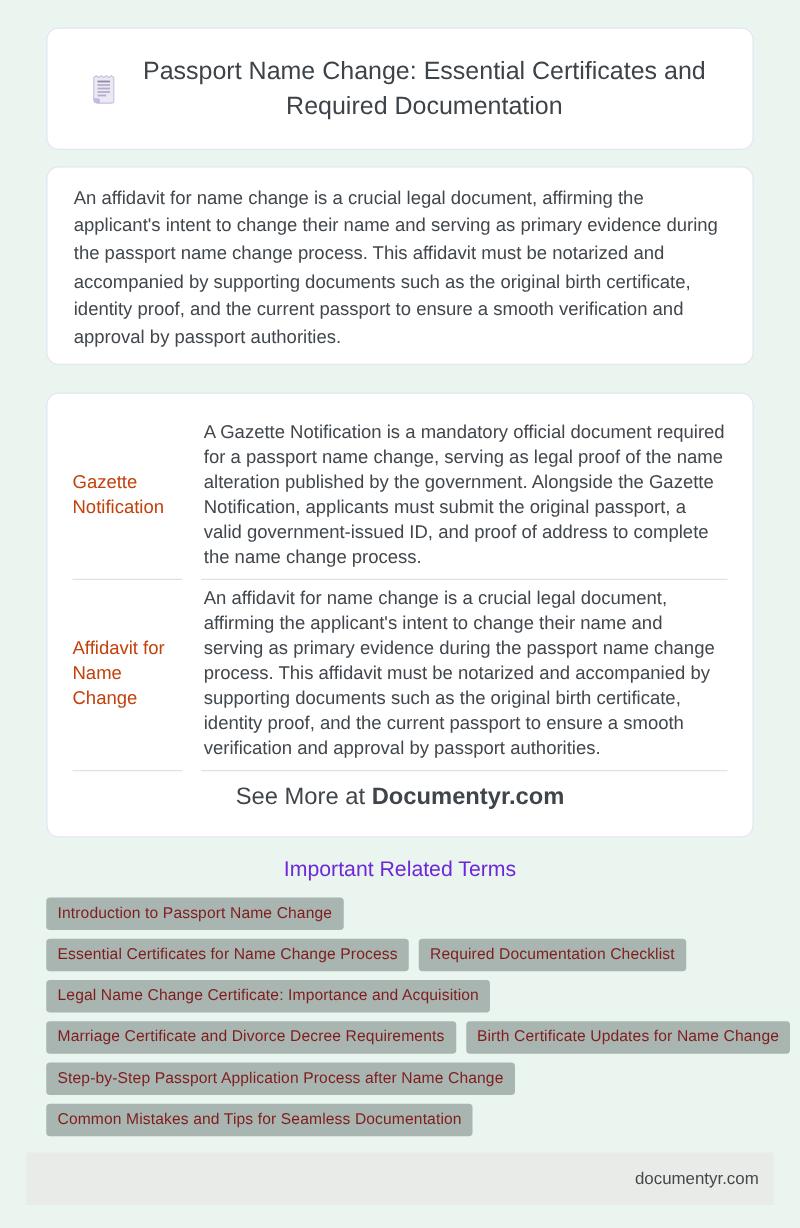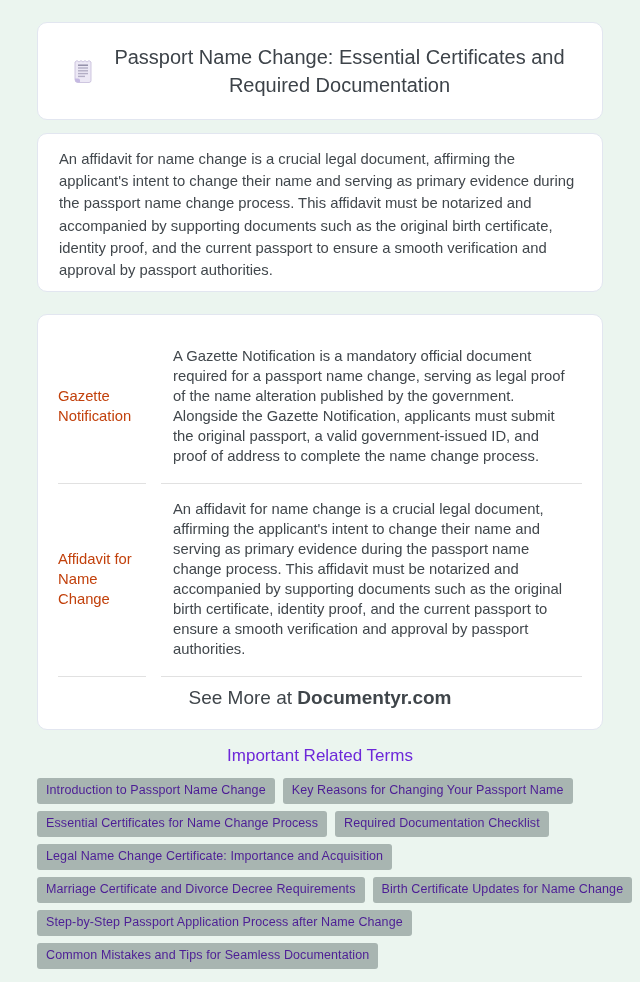--- a/index.html
+++ b/index.html
@@ -56,21 +56,21 @@
   }
   .cell {
     border-bottom: 1px solid #e1e1e1;
     font-size: 14.8px;
     line-height: 1.35;
     padding: 4px 0;
     display: flex;
     align-items: center;
   }
   .term-cell { color: #c2410c; }
-  .desc-cell p { margin: 12px; }
+  .desc-cell p { margin: 2px; }
   .see-more {
     margin: 10px 0 0;
     text-align: center;
     font-size: 19px;
     color: #3f454a;
   }
   .see-more b { font-weight: 700; }
 
   
   .related-heading {
@@ -78,21 +78,21 @@
     text-align: center;
     font-size: 17px;
     font-weight: 500;
     color: #6d28d9;
   }
   .tag-rows { display: flex; flex-direction: column; gap: 7px; }
   .tag-row { display: flex; gap: 8px; }
   .tag {
     display: inline-block;
     background: #a8b5b1;
-    color: #4c1d95;
+    color: #7f1d1d;
     font-family: "Liberation Sans", sans-serif;
     font-size: 12.5px;
     line-height: 1.2;
     letter-spacing: 0.1px;
     padding: 5px 9px 6px;
     border: none;
     border-radius: 3px;
     cursor: pointer;
     white-space: nowrap;
   }
@@ -146,21 +146,20 @@
       </div>
     </div>
     <p class="see-more"><span>See More at </span><b>Documentyr.com</b></p>
   </div>
 
   <h2 class="related-heading">Important Related Terms</h2>
 
   <div class="tag-rows">
     <div class="tag-row">
       <button class="tag">Introduction to Passport Name Change</button>
-      <button class="tag">Key Reasons for Changing Your Passport Name</button>
     </div>
     <div class="tag-row">
       <button class="tag">Essential Certificates for Name Change Process</button>
       <button class="tag">Required Documentation Checklist</button>
     </div>
     <div class="tag-row">
       <button class="tag">Legal Name Change Certificate: Importance and Acquisition</button>
     </div>
     <div class="tag-row">
       <button class="tag">Marriage Certificate and Divorce Decree Requirements</button>

